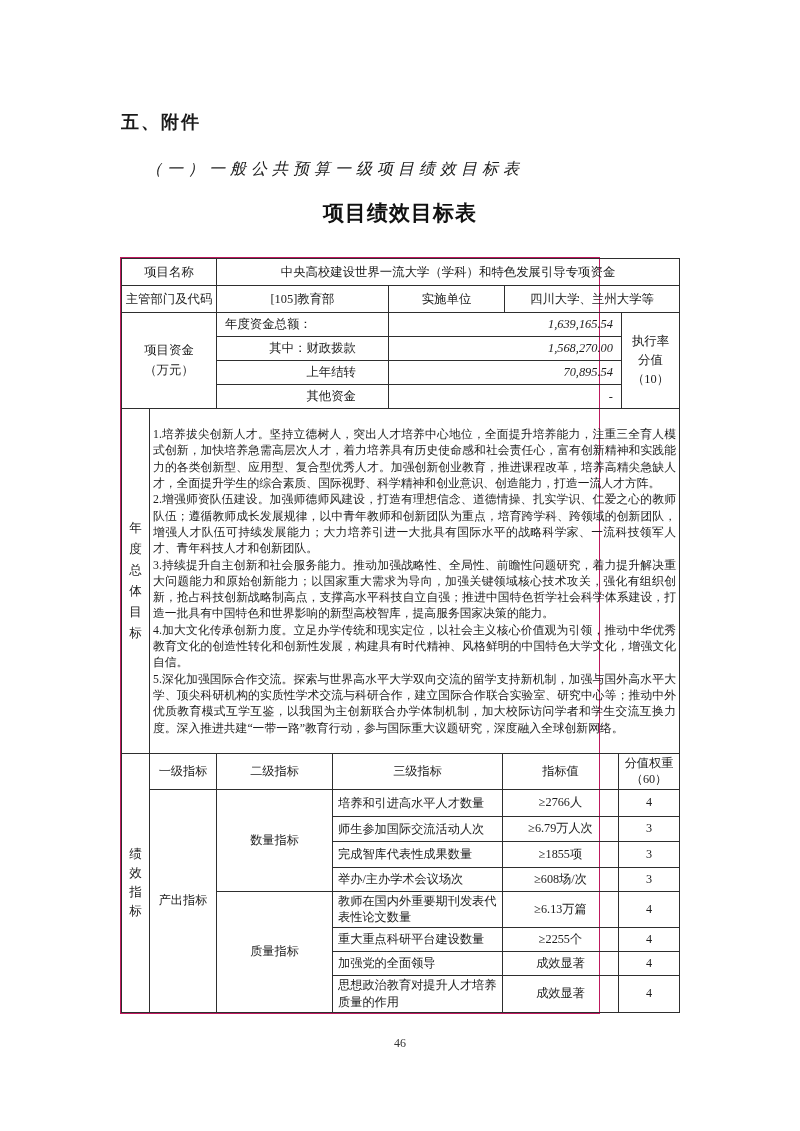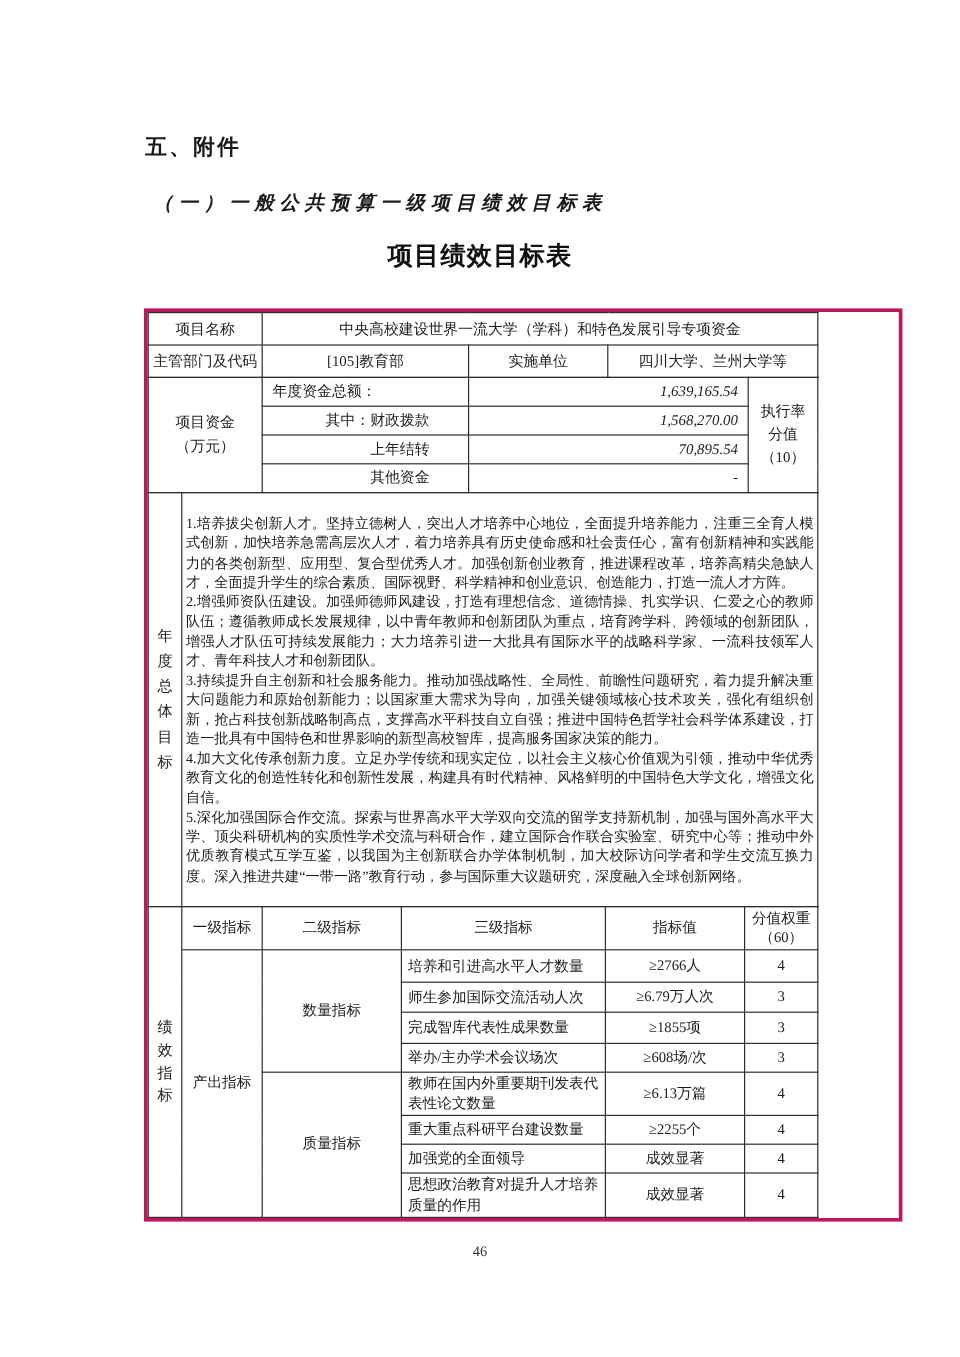--- a/index.html
+++ b/index.html
@@ -6,35 +6,35 @@
   .page{
     position:relative;width:800px;height:1131px;background:#ffffff;
     font-family:"Liberation Serif","DejaVu Serif",serif;color:#1c1c1c;overflow:hidden;
   }
   .sec-heading{
     position:absolute;left:121px;top:110px;
     font-family:Liberation Mono, monospace;
     font-weight:bold;font-size:18px;color:#1a1a1a;letter-spacing:2px;
   }
   .sub-heading{
-    position:absolute;left:128px;top:159px;
-    font-size:16px;font-weight:700;font-style:italic;letter-spacing:5px;color:#1a1a1a;
+    position:absolute;left:146px;top:159px;
+    font-size:16px;font-weight:400;font-style:italic;letter-spacing:5px;color:#1a1a1a;
   }
   .doc-title{
     position:absolute;left:0;top:199px;width:100%;text-align:center;
     font-family:"Liberation Sans","DejaVu Sans",sans-serif;
     font-weight:bold;font-size:21px;color:#111;letter-spacing:1px;
   }
   .doc-subtitle{
     position:absolute;left:0;top:232px;width:100%;text-align:center;
     font-size:12px;color:#222;
   }
   .tablewrap{
-    position:absolute;left:120px;top:257px;width:632px;box-sizing:border-box;
-    border:3px solid #be185d;background:#fff;
+    position:absolute;left:120px;top:257px;width:480px;box-sizing:border-box;
+    border:1px solid #be185d;background:#fff;
   }
   table.tbl{border-collapse:collapse;table-layout:fixed;width:558px;}
   table.tbl + table.tbl{margin-top:-1px;}
   .tbl td{
     border:1px solid #2e2e2e;padding:1px 3px;vertical-align:middle;
     font-size:12.4px;color:#1c1c1c;overflow:hidden;
   }
   .ctr{text-align:center;}
   .tblA tr{height:27px;}
   .tblB tr{height:24px;}

